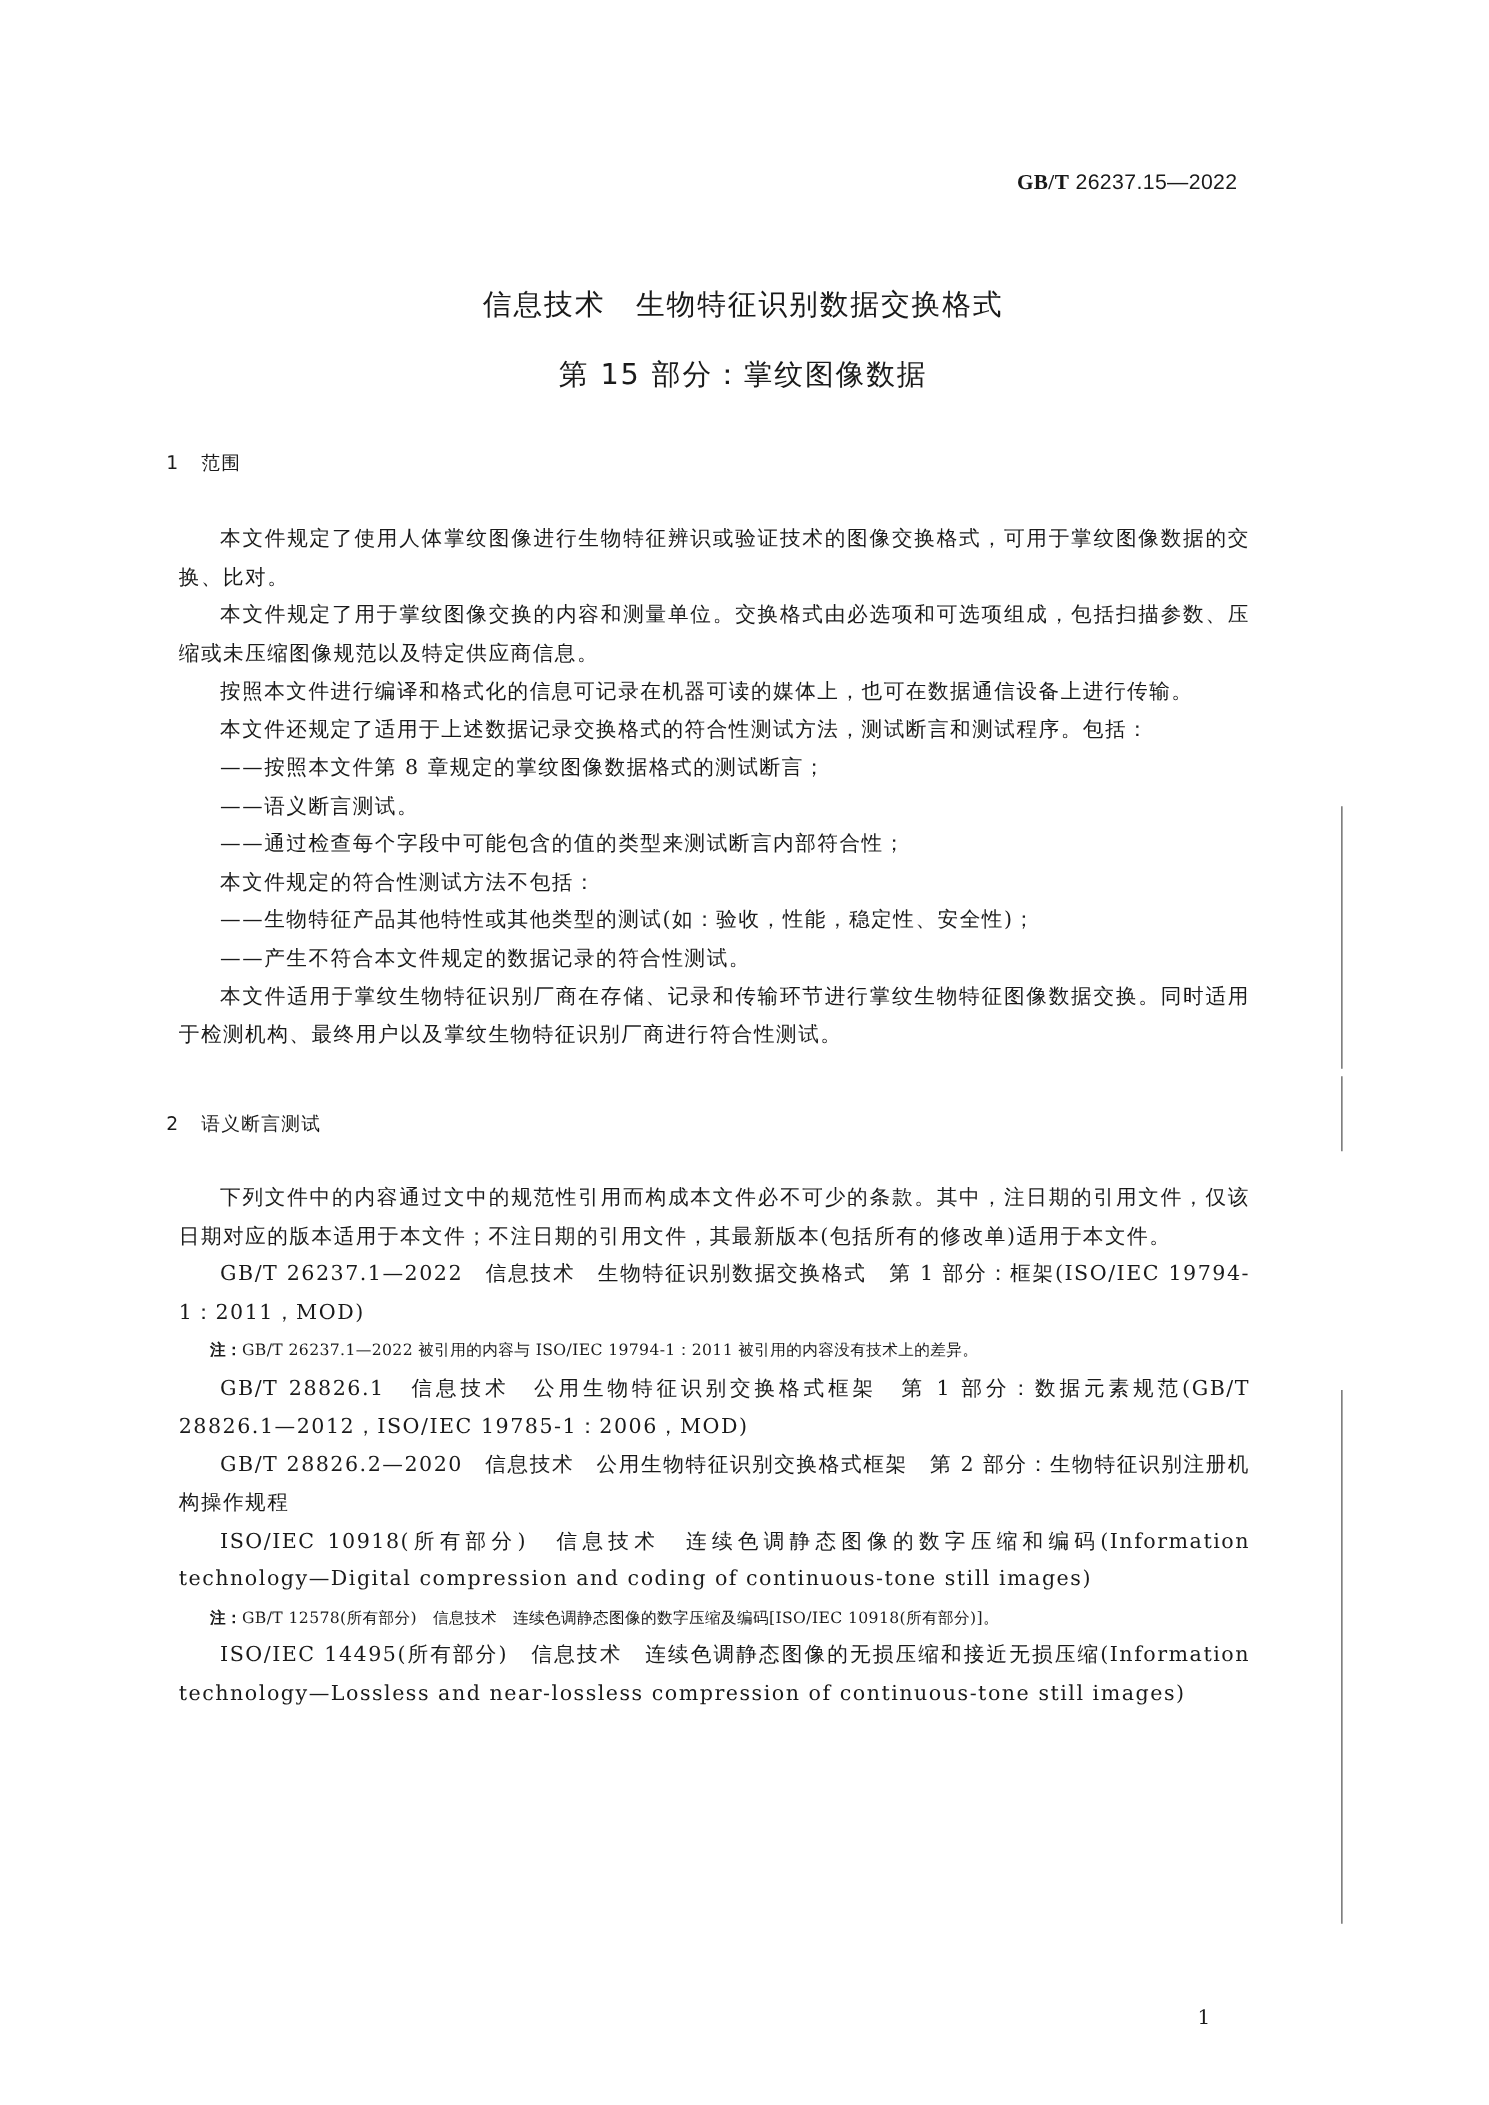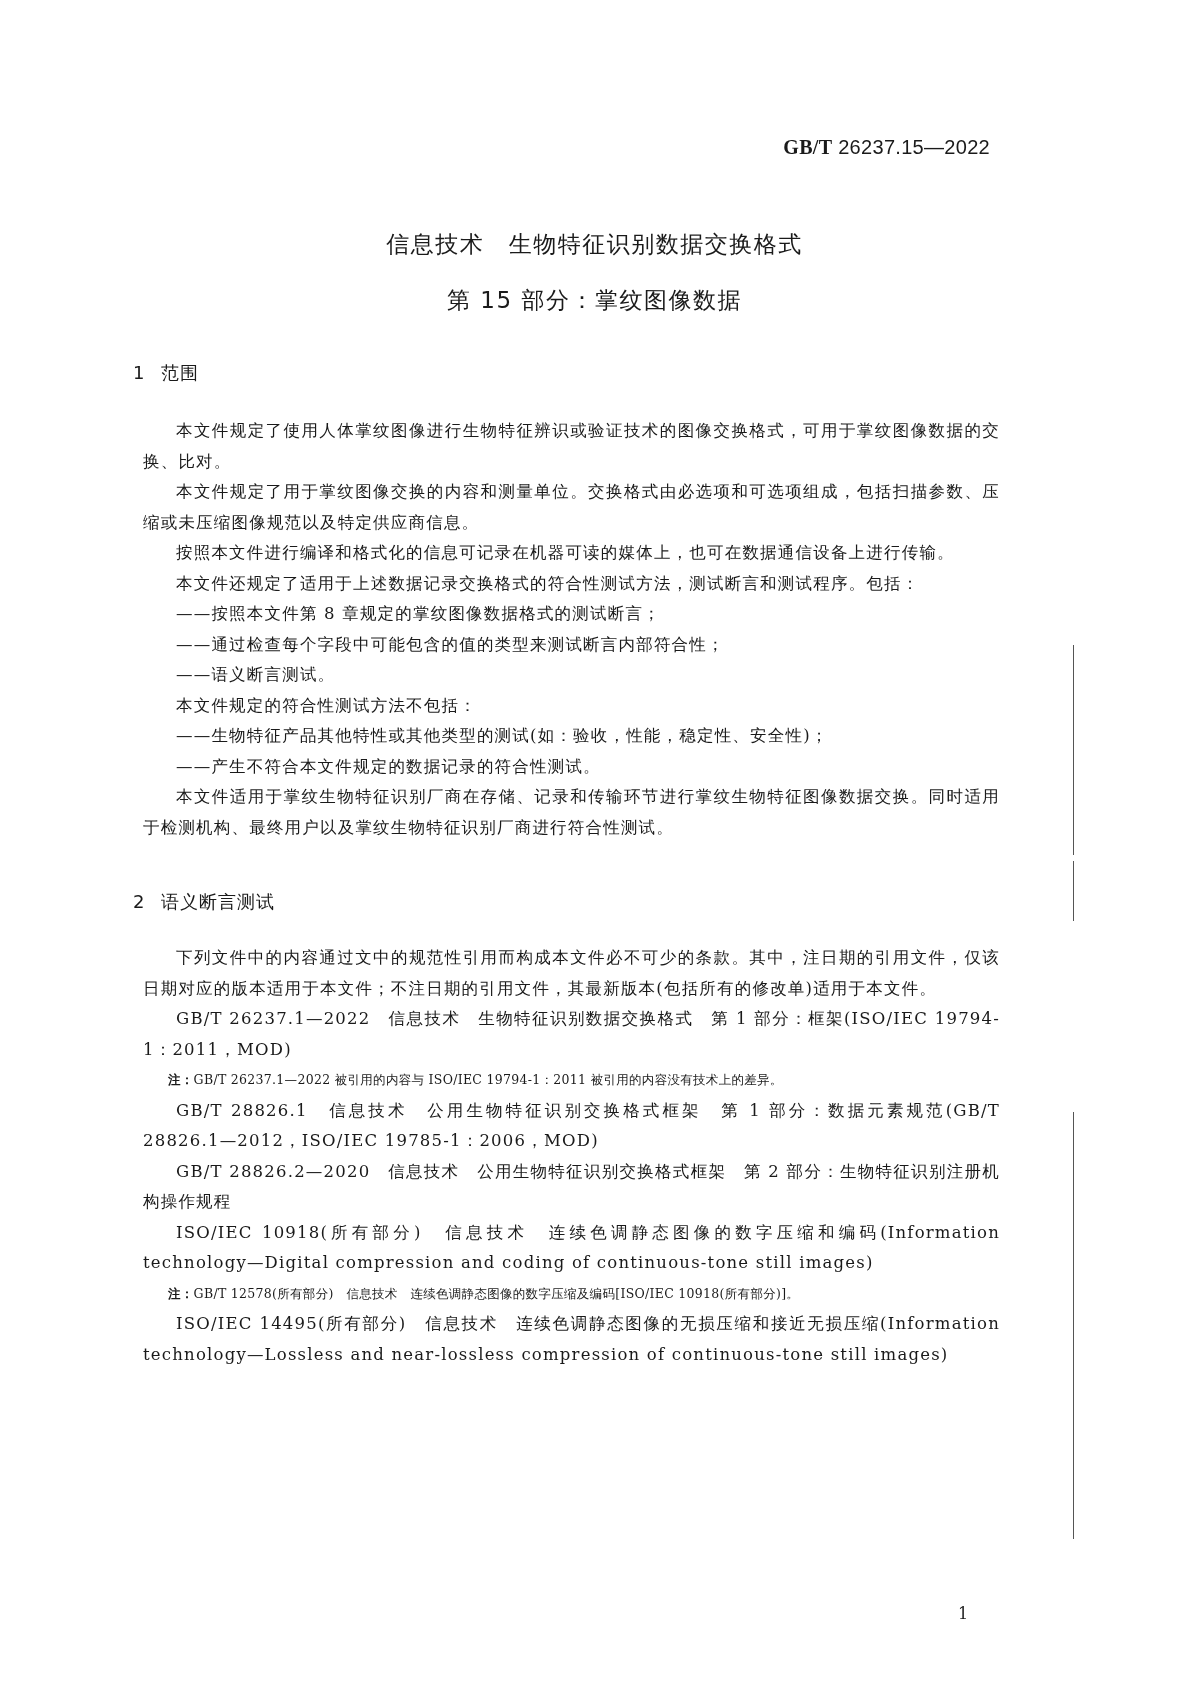--- a/index.html
+++ b/index.html
@@ -4,34 +4,34 @@
 <style>
   html, body { margin: 0; padding: 0; background: #ffffff; }
   body {
     width: 1191px; height: 1684px; position: relative; overflow: hidden;
     font-family: "DejaVu Serif", "Liberation Serif", serif;
     color: #1a1a1a;
   }
   .std-code {
     position: absolute; top: 136px; right: 201px;
     font-family: "Liberation Sans", "DejaVu Sans", sans-serif;
-    font-size: 20px; letter-spacing: 0.3px;
+    font-size: 17px; letter-spacing: 0.3px;
   }
   .std-code b { font-family: "Liberation Serif", serif; font-weight: bold; }
   .title {
     position: absolute; top: 224px; left: 0; width: 1189px; text-align: center;
     font-family: "DejaVu Sans", "Liberation Sans", sans-serif;
     font-size: 23px; line-height: 40px; letter-spacing: 1.5px; font-weight: normal;
   }
   .title .l1 { display: block; }
   .title .l2 { display: block; margin-top: 16px; }
   .section-heading {
     position: absolute; left: 133px;
     font-family: "DejaVu Sans", "Liberation Sans", sans-serif;
-    font-size: 18px; letter-spacing: 1px;
+    font-size: 15px; letter-spacing: 1px;
   }
   .section-heading .num { display: inline-block; width: 28px; }
   .block {
     position: absolute; left: 143px; width: 857px;
     font-size: 16.5px; line-height: 30.5px; letter-spacing: 1.2px;
   }
   .block p { margin: 0; text-align: justify; text-align-last: left; }
   .indent { text-indent: 2em; }
   .dash { padding-left: 2em; }
   .note {
@@ -54,22 +54,22 @@
 <div class="section-heading" style="top:361px;">
   <span class="num">1</span><span>范围</span>
 </div>
 
 <div class="block" style="top:416px;">
   <p class="indent">本文件规定了使用人体掌纹图像进行生物特征辨识或验证技术的图像交换格式，可用于掌纹图像数据的交换、比对。</p>
   <p class="indent">本文件规定了用于掌纹图像交换的内容和测量单位。交换格式由必选项和可选项组成，包括扫描参数、压缩或未压缩图像规范以及特定供应商信息。</p>
   <p class="indent">按照本文件进行编译和格式化的信息可记录在机器可读的媒体上，也可在数据通信设备上进行传输。</p>
   <p class="indent">本文件还规定了适用于上述数据记录交换格式的符合性测试方法，测试断言和测试程序。包括：</p>
   <p class="dash">——按照本文件第 8 章规定的掌纹图像数据格式的测试断言；</p>
+  <p class="dash">——语义断言测试。</p>
   <p class="dash">——通过检查每个字段中可能包含的值的类型来测试断言内部符合性；</p>
-  <p class="dash">——语义断言测试。</p>
   <p class="indent">本文件规定的符合性测试方法不包括：</p>
   <p class="dash">——生物特征产品其他特性或其他类型的测试(如：验收，性能，稳定性、安全性)；</p>
   <p class="dash">——产生不符合本文件规定的数据记录的符合性测试。</p>
   <p class="indent">本文件适用于掌纹生物特征识别厂商在存储、记录和传输环节进行掌纹生物特征图像数据交换。同时适用于检测机构、最终用户以及掌纹生物特征识别厂商进行符合性测试。</p>
 </div>
 
 <div class="section-heading" style="top:890px;">
   <span class="num">2</span><span>语义断言测试</span>
 </div>
 

